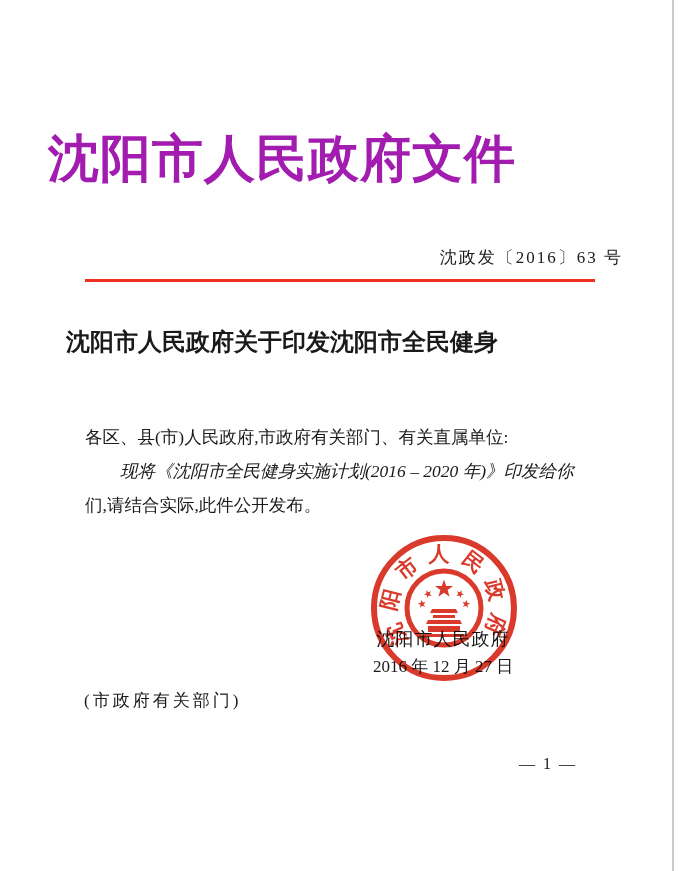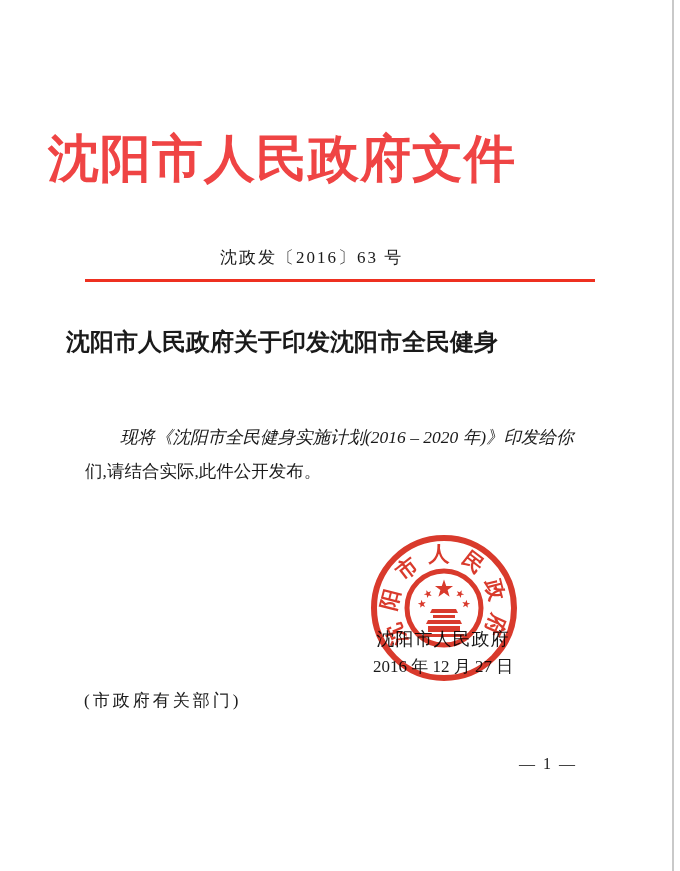--- a/index.html
+++ b/index.html
@@ -12,28 +12,28 @@
     overflow: hidden;
   }
   .page-edge {
     position: absolute; left: 672px; top: 0; width: 2px; height: 871px;
     background: #c9c9c9;
   }
   .red-header {
     position: absolute; top: 120px; left: 0; width: 564px;
     text-align: center;
     font-size: 51px; font-weight: 900;
-    color: #ef4444;
+    color: #a21caf;
     letter-spacing: 1px;
     line-height: 78px;
     white-space: nowrap;
   }
   .doc-number {
     position: absolute; top: 246px; left: 0; width: 623px;
-    text-align: center;
+    text-align: right;
     font-size: 17px; letter-spacing: 2px;
     white-space: nowrap;
   }
   .red-line {
     position: absolute; top: 279px; left: 85px; width: 510px; height: 3px;
     background: #ee3020;
   }
   .doc-title {
     position: absolute; top: 324px; left: 0; width: 564px;
     text-align: center;
@@ -85,20 +85,21 @@
 
 <div class="doc-number">沈政发〔2016〕63 号</div>
 
 <div class="red-line"></div>
 
 <div class="doc-title">
   <div>沈阳市人民政府关于印发沈阳市全民健身</div>
 </div>
 
 <div class="body-block">
+  <div class="body-line">各区、县(市)人民政府,市政府有关部门、有关直属单位:</div>
   <div class="body-line indent">现将《沈阳市全民健身实施计划(2016 – 2020 年)》印发给你</div>
   <div class="body-line">们,请结合实际,此件公开发布。</div>
 </div>
 
 <div class="seal-wrap">
   <svg width="152" height="152" viewBox="0 0 152 152">
     <defs>
       <path id="sealArc" d="M 37.5 103 A 47 47 0 1 1 114.5 103" fill="none"></path>
       <path id="star" d="M0,-10 L2.35,-3.24 L9.51,-3.09 L3.8,1.18 L5.88,8.09 L0,4 L-5.88,8.09 L-3.8,1.18 L-9.51,-3.09 L-2.35,-3.24 Z"></path>
     </defs>

